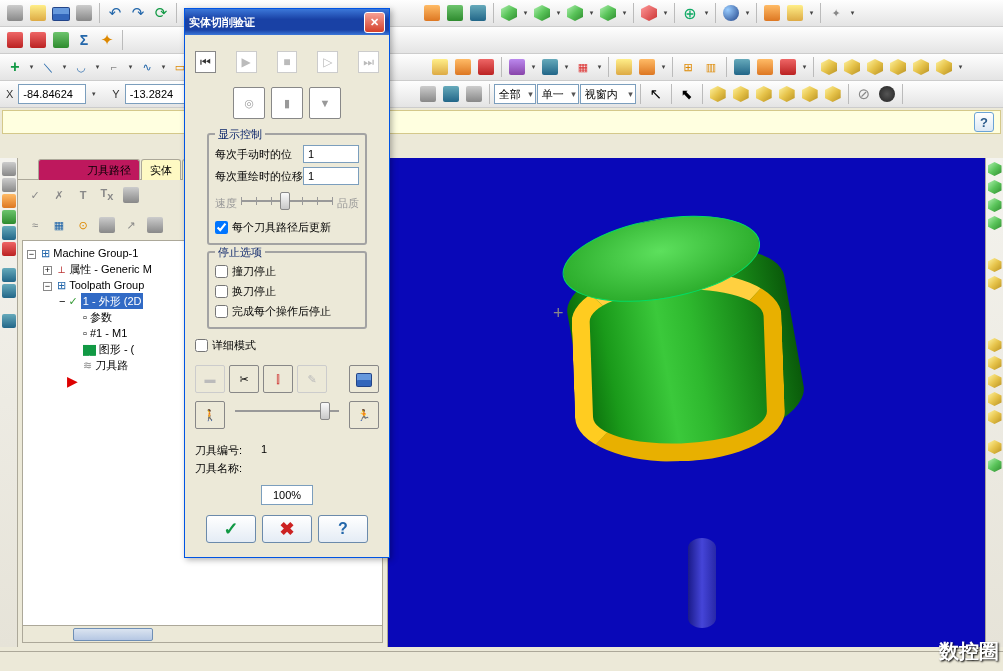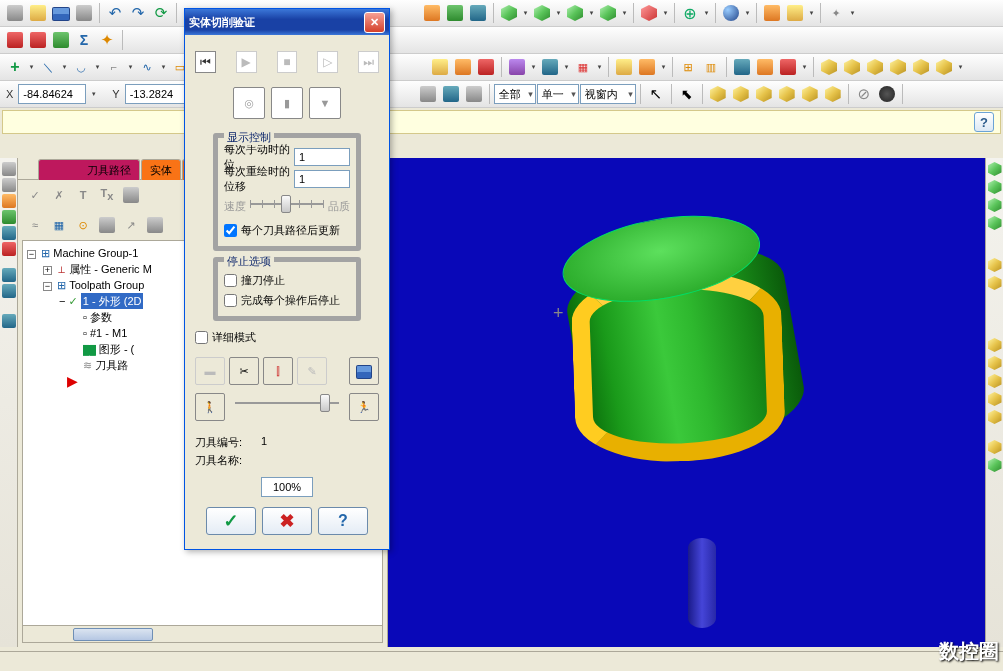--- a/index.html
+++ b/index.html
@@ -34,21 +34,21 @@
     .help-bar { height: 24px; background: #ffffe0; border: 1px solid #d4c88a; margin: 2px; display:flex; justify-content:flex-end; align-items:center; padding-right:6px;}
     .help-q { width:20px;height:20px;border:1px solid #6ba3d6;border-radius:3px;background:linear-gradient(#fff,#dce8f4);display:flex;align-items:center;justify-content:center;color:#2a5a8a;font-weight:bold;font-size:13px;}
     
     
     .main { position: absolute; top: 158px; bottom: 24px; left: 0; right: 0; display: flex; }
     .left-strip { width: 18px; background: linear-gradient(#f4f3ee,#e6e3d8); border-right: 1px solid #aca899; display:flex; flex-direction:column; gap:2px; padding-top:4px; align-items:center;}
     .left-strip .ic { width:14px; height:14px; }
     
     .tree-panel { width: 370px; background: #ece9d8; border-right: 1px solid #aca899; display:flex; flex-direction:column; position:relative;}
     .tree-tabs { display:flex; height: 22px; border-bottom: 1px solid #aca899; padding-left: 20px;}
-    .tree-tab { padding: 3px 8px; border: 1px solid #aca899; border-bottom:none; background:#f97316; margin-right:1px; font-size:11px; border-radius: 3px 3px 0 0; position:relative; top:1px;}
+    .tree-tab { padding: 3px 8px; border: 1px solid #aca899; border-bottom:none; background:#fef9c3; margin-right:1px; font-size:11px; border-radius: 3px 3px 0 0; position:relative; top:1px;}
     .tree-tab.active { background: #be185d; z-index:2;padding-left:48px;}
     .tree-toolbar { height: 30px; display:flex; align-items:center; padding: 0 6px; gap:2px;}
     .tree-body { flex:1; background:#fff; border:1px solid #aca899; margin: 0 4px 4px 4px; overflow:auto; padding:4px; font-size: 11px; position: relative;}
     .tree-node { white-space: nowrap; height:16px; line-height:16px; }
     .tree-node .exp { display:inline-block; width:9px; height:9px; border:1px solid #888; text-align:center; line-height:7px; font-size:9px; margin-right:2px; cursor:pointer;}
     .tree-node.selected { background:#316ac5; color:#fff; display:inline-block; padding: 0 2px;}
     .tri-red { color:#d00; font-size:14px; }
     .scroll-h { position:absolute; bottom:0; left:0; right:0; height:17px; background:#ece9d8; border-top:1px solid #aca899; }
     .scroll-thumb { position:absolute; left:50px; width:80px; height:13px; top:2px; background:linear-gradient(#dbe4f0,#b5c7e3); border:1px solid #6f8fb5; border-radius:2px;}
     
@@ -67,21 +67,21 @@
     
     .dialog { position:absolute; left:184px; top:8px; width:206px; background:#ece9d8; border:1px solid #0054e3; box-shadow: 2px 2px 6px rgba(0,0,0,.3); z-index: 100;}
     .dlg-title { height:26px; background:linear-gradient(#3b77d9,#1941a5 40%,#1941a5 80%,#3b77d9); color:#fff; font-size:12px; font-weight:bold; display:flex; align-items:center; padding: 0 4px; justify-content:space-between;}
     .dlg-close { width:21px; height:21px; background:linear-gradient(#f5a095,#d4402a); border:1px solid #fff; border-radius:3px; color:#fff; display:flex; align-items:center; justify-content:center; font-weight:bold; cursor:pointer;}
     .dlg-body { padding: 10px; }
     .transport { display:flex; gap: 20px; justify-content:center; padding: 6px 0;}
     .transport-btn { width:24px; height:22px; background:#fff; border:1px solid #888; display:flex; align-items:center; justify-content:center; font-size:12px; cursor:pointer; color:#333;}
     .transport-btn.dis { color:#bbb; border-color:#ccc;}
     .mode-row { display:flex; gap:6px; justify-content:center; padding: 8px 0;}
     .mode-btn { width:32px; height:32px; background:#fff; border:1px solid #888; border-radius:2px; display:flex; align-items:center; justify-content:center; font-size:16px; cursor:pointer;}
-    .grp { border:5px solid #a3a3a3; border-radius:3px; padding: 8px 6px 6px; margin: 6px 18px; position:relative;}
+    .grp { border:2px solid #a3a3a3; border-radius:3px; padding: 8px 6px 6px; margin: 6px 12px; position:relative;}
     .grp-title { position:absolute; top:-8px; left:6px; background:#ece9d8; padding: 0 3px; color:#0a246a; font-size:11px;}
     .row { display:flex; align-items:center; justify-content: space-between; height: 22px; font-size:11px;}
     .num-in { width:56px; height:18px; border:1px solid #7b9ebd; padding:0 4px; font-size:11px;}
     .chk { display:flex; align-items:center; gap:4px; height:20px; font-size:11px;}
     .chk input { width:13px; height:13px;}
     .slider-row { display:flex; align-items:flex-end; justify-content:space-between; color:#999; font-size:11px; gap:4px;}
     .slider { flex:1; height:20px; position:relative;}
     .slider-track { position:absolute; left:0; right:0; top:9px; height:2px; background:#999;}
     .slider-ticks { position:absolute; left:0; right:0; top:6px; height:8px; display:flex; justify-content:space-between;}
     .slider-ticks span { width:1px; height:8px; background:#999;}
@@ -541,20 +541,24 @@
     </div>
 
     <div class="grp">
       <div class="grp-title">停止选项</div>
       <label class="chk">
           <input type="checkbox" style="">
           <span>撞刀停止</span>
         </label>
       <label class="chk">
           <input type="checkbox" style="">
+          <span>换刀停止</span>
+        </label>
+      <label class="chk">
+          <input type="checkbox" style="">
           <span>完成每个操作后停止</span>
         </label>
     </div>
 
     <label class="chk">
         <input type="checkbox" style="">
         <span>详细模式</span>
       </label>
 
     <div class="btn-row" style="margin-top:6px">

